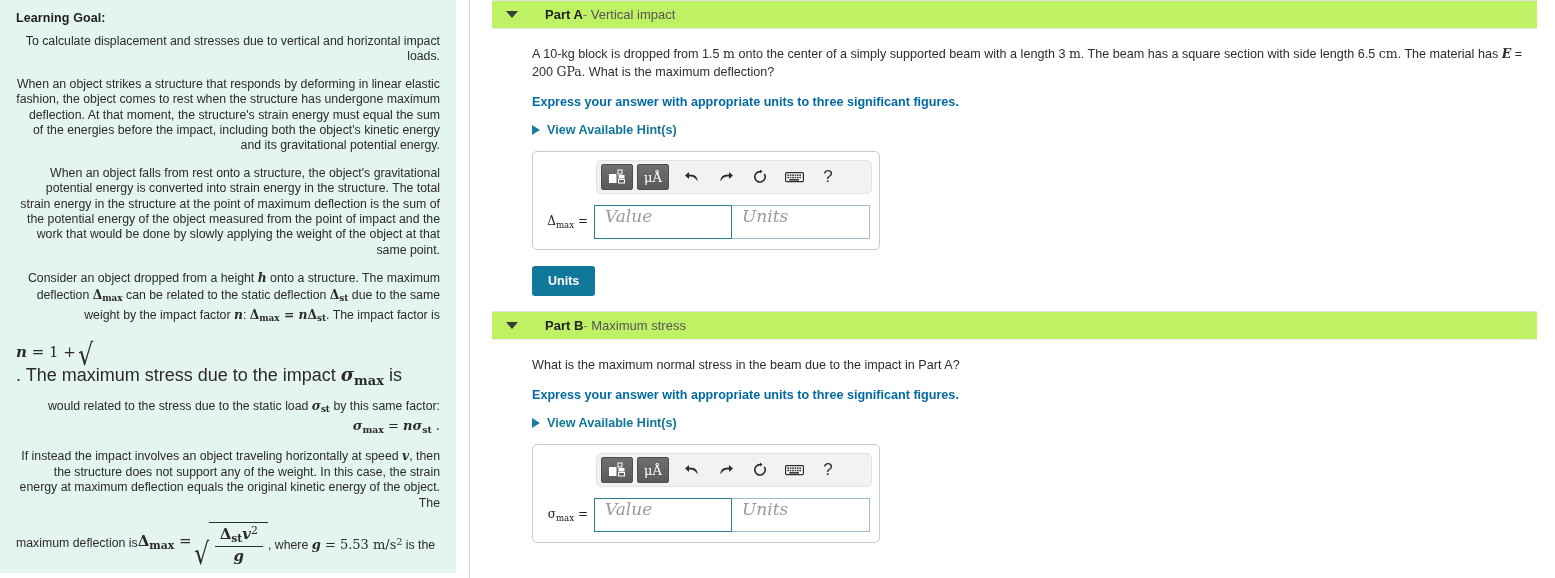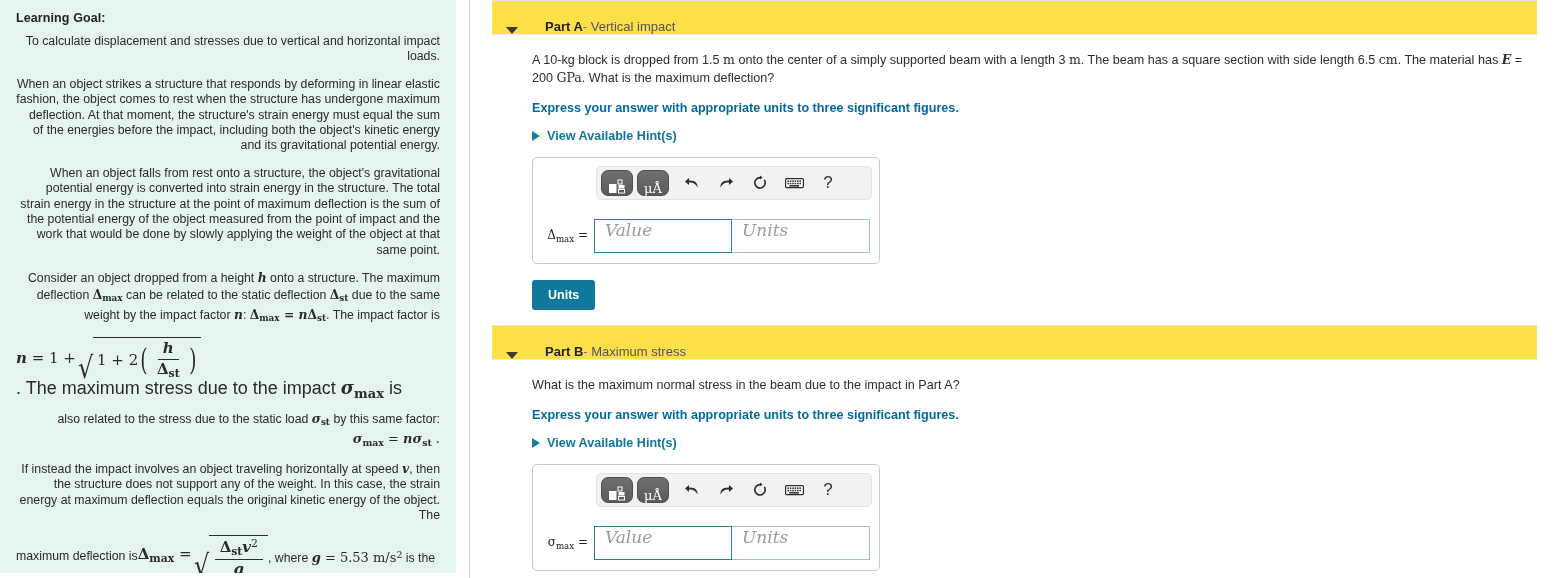--- a/index.html
+++ b/index.html
@@ -62,22 +62,22 @@
   .frac .num { border-bottom: 1.1px solid #2b2b2b; padding: 0 5px 1px; line-height: 1.15; }
   .frac .den { padding: 1px 5px 0; line-height: 1.15; }
   .paren { font-family: "DejaVu Serif", serif; font-size: 30px; line-height: 1;
            transform: scaleX(.62); display:inline-block; vertical-align: middle; }
 
   
   .right-col { flex: 1 1 auto; height: 578px; position: relative; background: #fff;
                padding: 0; overflow: hidden; }
   .part { width: 1063px; margin-left: 22px; }
   .part-header {
-    background: #fde047; border-top: 1px solid #e2e2e2; border-bottom: 1px solid #e8e8e8;
-    height: 35px; display: flex; align-items: flex-end; padding-left: 14px;
+    background: #bef264; border-top: 1px solid #e2e2e2; border-bottom: 1px solid #e8e8e8;
+    height: 29px; display: flex; align-items: center; padding-left: 14px;
     width: 1045px;
   }
   .caret {
     width: 0; height: 0; border-left: 6px solid transparent; border-right: 6px solid transparent;
     border-top: 7px solid #3b3b3b; margin-right: 27px; cursor: pointer;
   }
   .part-label { font-size: 13px; color: #333; }
   .part-label b { font-weight: bold; color: #222; }
   .part-label .sep { color: #6d6d6d; }
   .part-label .desc { color: #555; }
@@ -99,34 +99,34 @@
   .answer-box {
     border: 1px solid #c9c9c9; border-radius: 5px; width: 348px; padding: 8px 9px 10px;
     background: #fff;
   }
   .ans-toolbar {
     background: #f2f2f2; border: 1px solid #e3e3e3; border-radius: 5px;
     height: 34px; display: flex; align-items: center; margin-left: 54px; width: 276px;
     padding-left: 4px;
   }
   .tbtn {
-    width: 32px; height: 26px; border-radius: 7px; display: inline-flex;
-    align-items: flex-end; justify-content: center; cursor: pointer; margin-right: 4px;
+    width: 32px; height: 26px; border-radius: 2px; display: inline-flex;
+    align-items: center; justify-content: center; cursor: pointer; margin-right: 4px;
     background: linear-gradient(#6f6f6f,#5a5a5a); border: 1px solid #4e4e4e;
     color: #fff;
   }
   .tbtn.template svg { display:block; }
   .tbtn .mu { font-family: "DejaVu Serif", serif; font-size: 13px; color: #fff; line-height: 1; }
   .ticon {
     width: 30px; height: 26px; display: inline-flex; align-items: center; justify-content: center;
     cursor: pointer; color: #333; font-size: 15px; margin-left: 4px;
   }
   .ticon.help { font-size: 17px; font-weight: 500; }
 
-  .ans-row { display: flex; align-items: center; margin-top: 19px; }
+  .ans-row { display: flex; align-items: center; margin-top: 11px; }
   .ans-sym {
     font-family: "DejaVu Serif", serif; font-size: 12px; width: 52px; text-align: right;
     padding-right: 6px; color: #222; white-space: nowrap;
   }
   .ans-sym sub { font-size: .72em; }
   .inp {
     height: 34px; border: 1.5px solid #2a7f93; background: #fff;
     font-family: "DejaVu Serif", serif; font-style: italic; font-size: 17px; color: #9b9b9b;
     padding: 0 10px; display: flex; align-items: flex-start;
   }
@@ -152,33 +152,24 @@
       <p class="para">To calculate displacement and stresses due to vertical and horizontal impact loads.</p>
       <p class="para">When an object strikes a structure that responds by deforming in linear elastic fashion, the object comes to rest when the structure has undergone maximum deflection. At that moment, the structure's strain energy must equal the sum of the energies before the impact, including both the object's kinetic energy and its gravitational potential energy.</p>
       <p class="para">When an object falls from rest onto a structure, the object's gravitational potential energy is converted into strain energy in the structure. The total strain energy in the structure at the point of maximum deflection is the sum of the potential energy of the object measured from the point of impact and the work that would be done by slowly applying the weight of the object at that same point.</p>
 
       <p class="para tight"><span>Consider an object dropped from a height </span><span class="mvar">h</span><span> onto a structure. The maximum deflection </span><span class="mb">Δ</span><sub class="ms">max</sub><span> can be related to the static deflection </span><span class="mb">Δ</span><sub class="ms">st</sub><span> due to the same weight by the impact factor </span><span class="mvar">n</span><span>: </span><span class="mb">Δ<sub class="ms">max</sub> = <span class="mvar">n</span>Δ<sub class="ms">st</sub></span><span>. The impact factor is</span>
       </p>
 
       <div class="eqline">
         <span class="bigeq eq-inline"><span class="mvar">n</span><span class="mr"> = 1 + </span></span><span class="radical eq-inline">
             <span class="sign mr">√</span>
-            <span class="body">
-              <span class="bigeq mr">1 + 2</span>
-              <span class="paren mr">(</span>
-              <span class="frac bigeq">
-                <span class="num mvar">h</span>
-                <span class="den mb">Δ<sub class="ms">st</sub></span>
-              </span>
-              <span class="paren mr">)</span>
-            </span>
           </span><span class="eq-inline" style="font-size:18px;"><span>. The maximum stress due to the impact </span><span class="mvar">σ</span><sub class="ms">max</sub><span> is</span></span>
       </div>
 
-      <p class="para tight"><span>also related to the stress due to the static load </span><span class="mvar">σ</span><sub class="ms">st</sub><span> by this same factor:</span><br><span class="bigeq" style="font-size:13px;"><span class="mvar">σ</span><sub class="ms">max</sub> <span class="mr">=</span> <span class="mvar">nσ</span><sub class="ms">st</sub> <span class="mr">.</span></span>
+      <p class="para tight"><span>would related to the stress due to the static load </span><span class="mvar">σ</span><sub class="ms">st</sub><span> by this same factor:</span><br><span class="bigeq" style="font-size:13px;"><span class="mvar">σ</span><sub class="ms">max</sub> <span class="mr">=</span> <span class="mvar">nσ</span><sub class="ms">st</sub> <span class="mr">.</span></span>
       </p>
 
       <p class="para tight"><span>If instead the impact involves an object traveling horizontally at speed </span><span class="mvar">v</span><span>, then the structure does not support any of the weight. In this case, the strain energy at maximum deflection equals the original kinetic energy of the object. The</span>
       </p>
 
       <div class="eqline" style="margin-bottom:12px;">
         <span class="eq-inline" style="font-size:12.3px;"><span>maximum deflection is </span></span><span class="eq-inline bigeq"><span class="mb">Δ</span><sub class="ms">max</sub><span class="mr"> = </span></span><span class="radical eq-inline">
             <span class="sign mr">√</span>
             <span class="body">
               <span class="frac bigeq">

